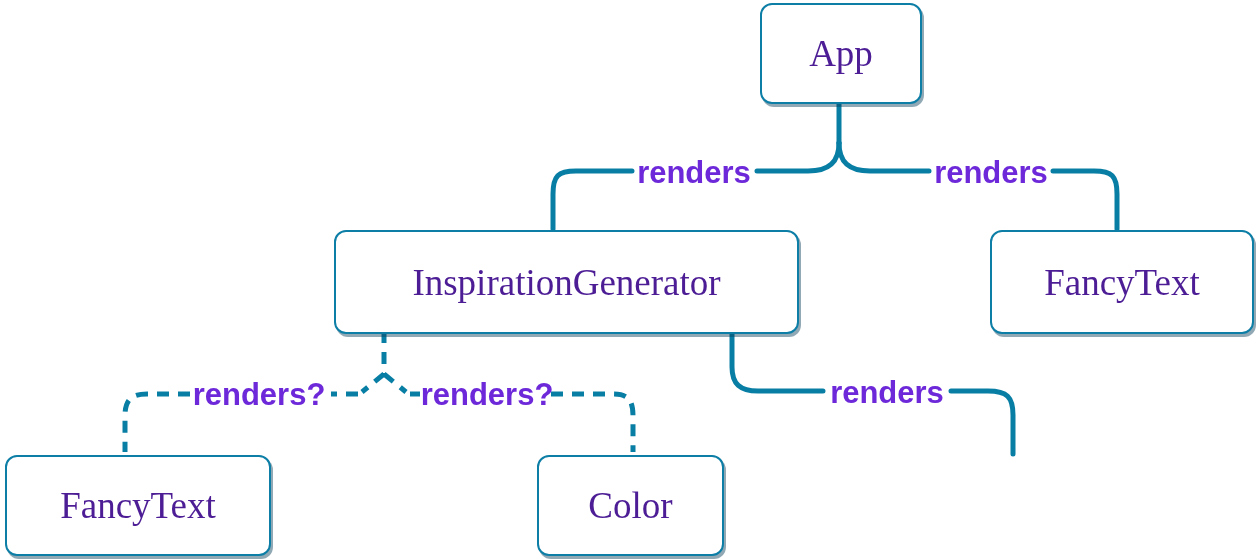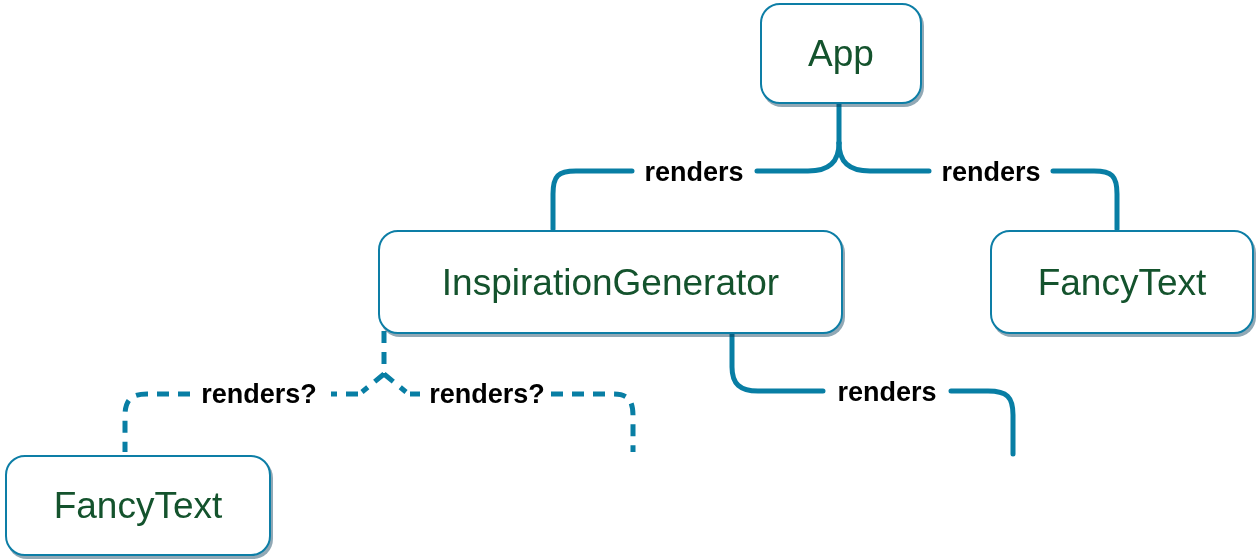--- a/index.html
+++ b/index.html
@@ -4,34 +4,34 @@
 <style>
   html,body{margin:0;padding:0;background:#ffffff;}
   .canvas{
     position:relative;width:1257px;height:560px;background:#ffffff;
     font-family:"Liberation Sans", sans-serif;overflow:hidden;
   }
   svg.edges{position:absolute;left:0;top:0;width:1257px;height:560px;}
   .edge-solid{fill:none;stroke:#087ea4;stroke-width:5;stroke-linecap:round;}
   .edge-dashed{fill:none;stroke:#087ea4;stroke-width:5;stroke-linecap:butt;stroke-dasharray:12 9;}
   .node{
-    position:absolute;background:#ffffff;border:2.5px solid #0d7ea6;border-radius:20px;
+    position:absolute;background:#ffffff;border:2.5px solid #0d7ea6;border-radius:12px;
     box-shadow:2px 3px 0 rgba(10,62,90,0.45);
     display:flex;align-items:center;justify-content:center;
-    color:#14532d;font-size:37px;line-height:1;white-space:nowrap;
+    color:#4c1d95;font-size:37px;line-height:1;white-space:nowrap;font-family:Liberation Serif, serif;
   }
   .node-app{left:760px;top:3px;width:158px;height:97px;}
-  .node-inspiration-generator{left:334px;top:230px;width:461px;height:100px;margin-left:44px;}
+  .node-inspiration-generator{left:334px;top:230px;width:461px;height:100px;}
   .node-fancy-text-top{left:990px;top:230px;width:260px;height:100px;}
   .node-fancy-text-bottom{left:5px;top:455px;width:262px;height:97px;}
   .node-color{left:537px;top:455px;width:183px;height:97px;}
   .node-copyright{left:880px;top:455px;width:265px;height:97px;}
   .edge-label{
     position:absolute;transform:translate(-50%,-50%);
-    color:#000000;font-weight:700;font-size:27px;line-height:1;white-space:nowrap;
+    color:#6d28d9;font-weight:700;font-size:31px;line-height:1;white-space:nowrap;
   }
   .el-app-ig{left:694px;top:172px;}
   .el-app-ft{left:991px;top:172px;}
   .el-ig-cr{left:887px;top:392px;}
   .el-ig-ftb{left:259px;top:394px;}
   .el-ig-color{left:487px;top:394px;}
 </style>
 </head>
 <body>
 
@@ -54,20 +54,21 @@
     <path class="edge-dashed" d="M 358 394 L 331 394"></path>
     <path class="edge-dashed" d="M 190 394 L 147 394 C 131 394 125 400 125 416 L 125 452"></path>
     <path class="edge-dashed" d="M 410 394 L 420 394"></path>
     <path class="edge-dashed" d="M 551 394 L 613 394 C 628 394 633 400 633 416 L 633 452"></path>
   </svg>
 
   <div class="node node-app">App</div>
   <div class="node node-inspiration-generator">InspirationGenerator</div>
   <div class="node node-fancy-text-top">FancyText</div>
   <div class="node node-fancy-text-bottom">FancyText</div>
+  <div class="node node-color">Color</div>
 
   <div class="edge-label el-app-ig">renders</div>
   <div class="edge-label el-app-ft">renders</div>
   <div class="edge-label el-ig-cr">renders</div>
   <div class="edge-label el-ig-ftb">renders?</div>
   <div class="edge-label el-ig-color">renders?</div>
 
 </div>
 
 </body></html>

